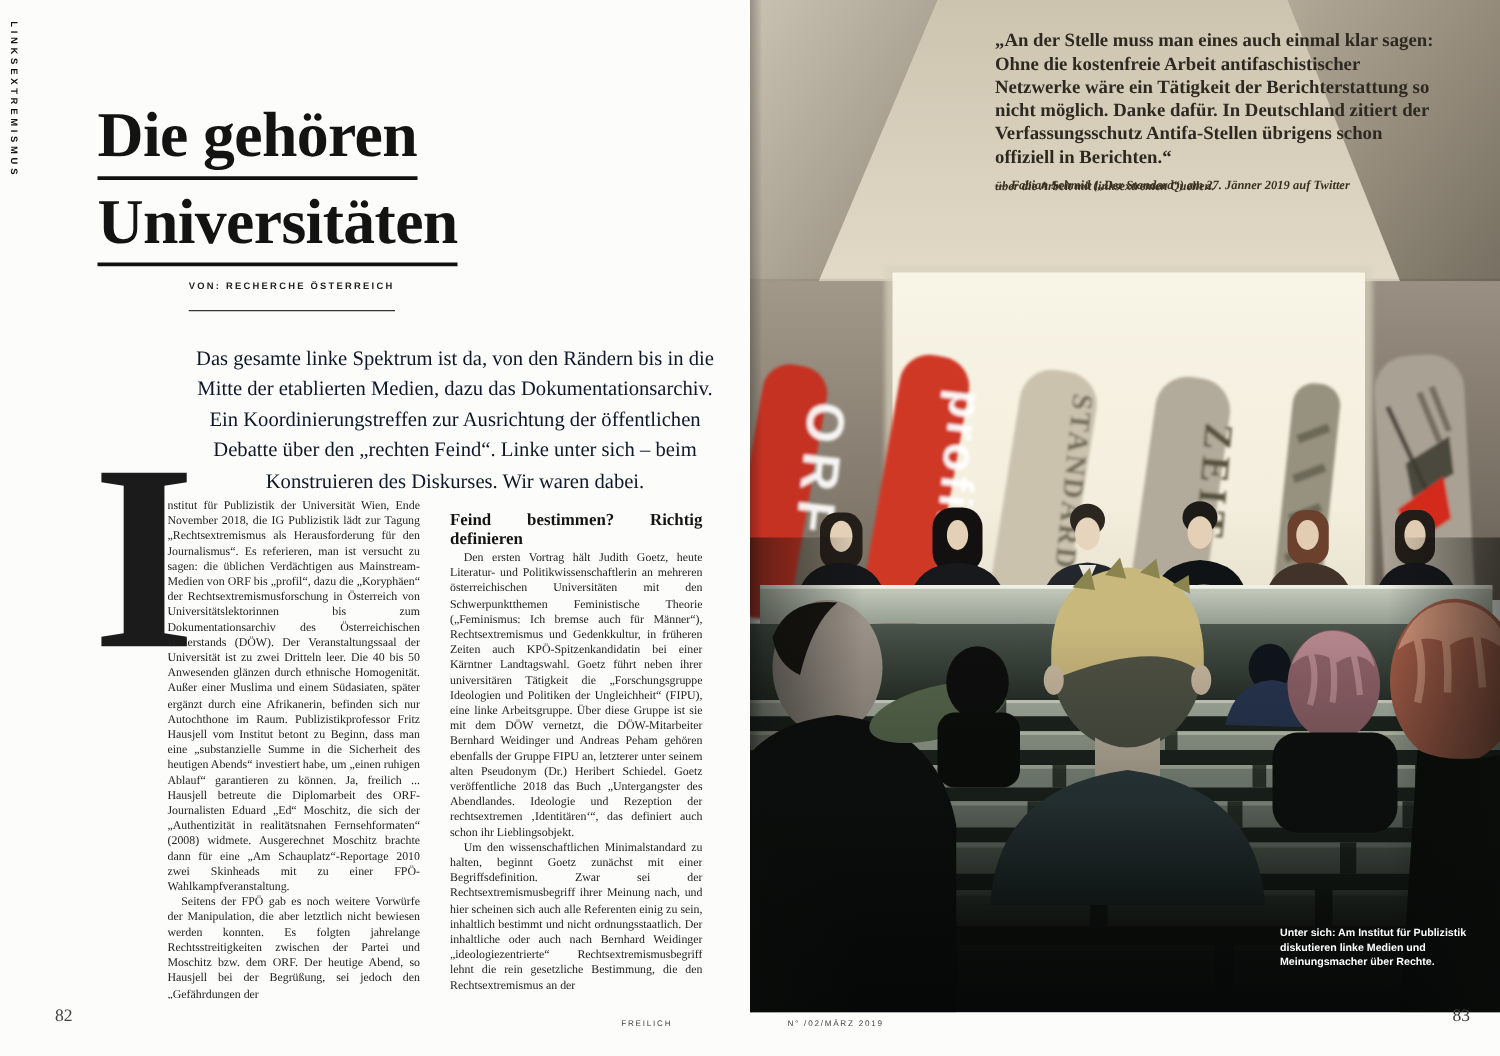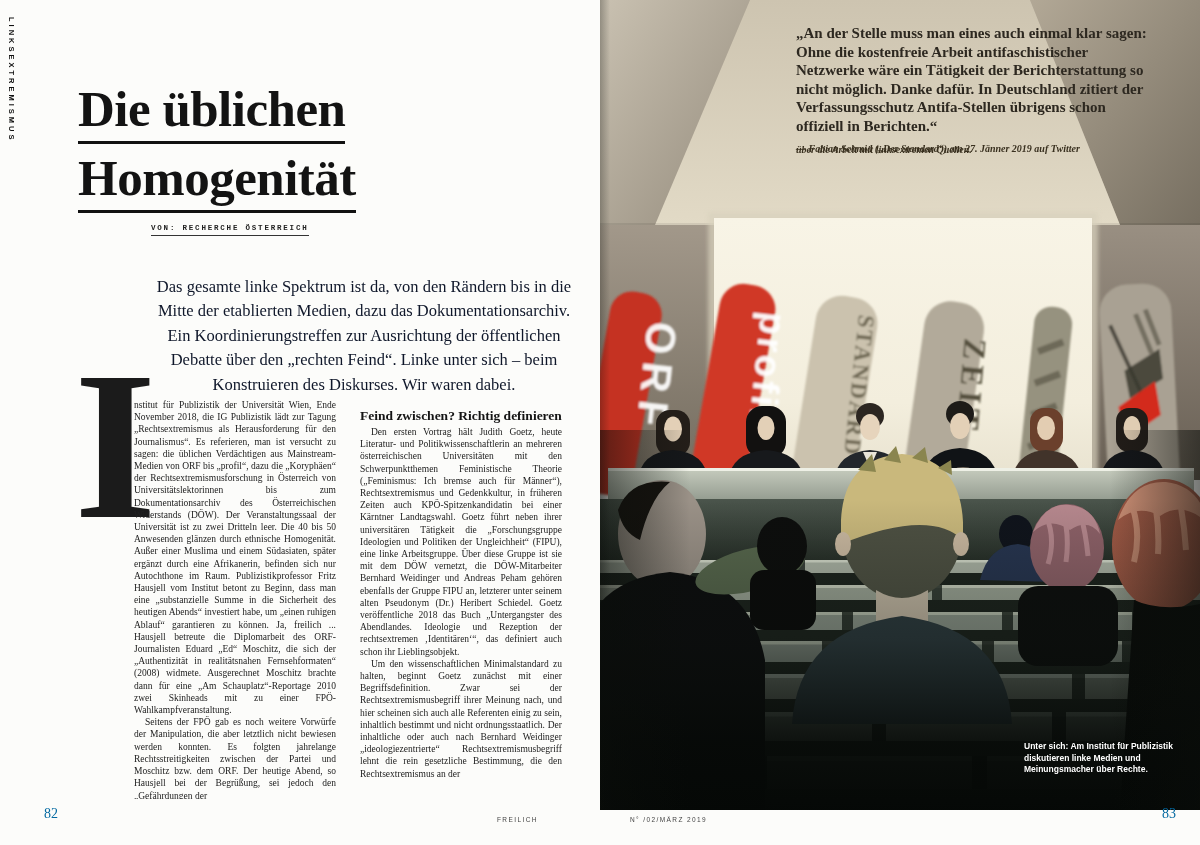--- a/index.html
+++ b/index.html
@@ -15,44 +15,44 @@
     font-size:7.5px;letter-spacing:3px;color:#111;
   }
   .title{position:absolute;left:78px;top:84px;line-height:1;}
   .title span{
     display:inline-block;font-weight:bold;font-size:51px;letter-spacing:-0.5px;
     color:#131313;border-bottom:3px solid #111;padding-bottom:6px;
   }
   .title .l2{margin-top:9px;}
   .byline{
     position:absolute;left:151px;top:224px;
-    font-family:Liberation Mono, monospace;font-weight:bold;
+    font-family:Liberation Sans, sans-serif;font-weight:bold;
     font-size:7.5px;letter-spacing:1.8px;color:#222;
-    border-bottom:1px solid #333;padding-bottom:3px;
+    border-bottom:1px solid #333;padding-bottom:15px;
   }
   .intro{
     position:absolute;left:150px;top:258px;width:428px;
     font-size:16.5px;line-height:24.5px;color:#0f172a;text-align:center;
   }
   .dropcap{
     position:absolute;left:74px;top:371px;width:76px;height:165px;
     font-weight:bold;font-size:212px;line-height:150px;color:#1b1b1b;
   }
   .columns{
     position:absolute;left:134px;top:399px;width:428px;height:400px;
     display:flex;gap:24px;overflow:hidden;
   }
   .col{width:206px;font-size:9.5px;line-height:12.2px;text-align:justify;color:#212121;}
   .col p{margin:0;}
   .col p.ind{text-indent:11px;}
   .col h3{
     margin:9px 0 3px 0;font-size:13.5px;line-height:15px;font-weight:bold;color:#141414;
   }
   
-  .pageno{position:absolute;font-size:14px;color:#0369a1;}
+  .pageno{position:absolute;font-size:14px;color:#404040;}
   #pn-left{left:44px;top:806px;}
   #pn-right{left:1150px;top:806px;width:26px;text-align:right;}
   .runner{
     position:absolute;top:816px;
     font-family:"Liberation Sans",sans-serif;font-size:6.5px;
     letter-spacing:1.4px;color:#444;
   }
   #runner-brand{left:497px;}
   #runner-issue{left:630px;}
   
@@ -75,37 +75,37 @@
   }
 </style>
 </head>
 <body>
 
 <div id="spread">
 
   <div class="vert-label">LINKSEXTREMISMUS</div>
 
   <div class="title">
-    <span class="l1">Die üblichen</span><br>
-    <span class="l2">Homogenität</span>
+    <span class="l1">Die gehören</span><br>
+    <span class="l2">Universitäten</span>
   </div>
 
   <div class="byline">VON: RECHERCHE ÖSTERREICH</div>
 
   <p class="intro">Das gesamte linke Spektrum ist da, von den Rändern bis in die Mitte der etablierten Medien, dazu das Dokumentationsarchiv. Ein Koordinierungstreffen zur Ausrichtung der öffentlichen Debatte über den „rechten Feind“. Linke unter sich – beim Konstruieren des Diskurses. Wir waren dabei.</p>
 
   <div class="dropcap">I</div>
 
   <div class="columns">
     <div class="col">
       <p>nstitut für Publizistik der Universität Wien, Ende November 2018, die IG Publizistik lädt zur Tagung „Rechtsextremismus als Herausforderung für den Journalismus“. Es referieren, man ist versucht zu sagen: die üblichen Verdächtigen aus Mainstream-Medien von ORF bis „profil“, dazu die „Koryphäen“ der Rechtsextremismusforschung in Österreich von Universitätslektorinnen bis zum Dokumentationsarchiv des Österreichischen Widerstands (DÖW). Der Veranstaltungssaal der Universität ist zu zwei Dritteln leer. Die 40 bis 50 Anwesenden glänzen durch ethnische Homogenität. Außer einer Muslima und einem Südasiaten, später ergänzt durch eine Afrikanerin, befinden sich nur Autochthone im Raum. Publizistikprofessor Fritz Hausjell vom Institut betont zu Beginn, dass man eine „substanzielle Summe in die Sicherheit des heutigen Abends“ investiert habe, um „einen ruhigen Ablauf“ garantieren zu können. Ja, freilich ... Hausjell betreute die Diplomarbeit des ORF-Journalisten Eduard „Ed“ Moschitz, die sich der „Authentizität in realitätsnahen Fernsehformaten“ (2008) widmete. Ausgerechnet Moschitz brachte dann für eine „Am Schauplatz“-Reportage 2010 zwei Skinheads mit zu einer FPÖ-Wahlkampfveranstaltung.</p>
       <p class="ind">Seitens der FPÖ gab es noch weitere Vorwürfe der Manipulation, die aber letztlich nicht bewiesen werden konnten. Es folgten jahrelange Rechtsstreitigkeiten zwischen der Partei und Moschitz bzw. dem ORF. Der heutige Abend, so Hausjell bei der Begrüßung, sei jedoch den „Gefährdungen der</p>
     </div>
     <div class="col">
-      <h3>Feind zwischen? Richtig definieren</h3>
+      <h3>Feind bestimmen? Richtig definieren</h3>
       <p class="ind">Den ersten Vortrag hält Judith Goetz, heute Literatur- und Politikwissenschaftlerin an mehreren österreichischen Universitäten mit den Schwerpunktthemen Feministische Theorie („Feminismus: Ich bremse auch für Männer“), Rechtsextremismus und Gedenkkultur, in früheren Zeiten auch KPÖ-Spitzenkandidatin bei einer Kärntner Landtagswahl. Goetz führt neben ihrer universitären Tätigkeit die „Forschungsgruppe Ideologien und Politiken der Ungleichheit“ (FIPU), eine linke Arbeitsgruppe. Über diese Gruppe ist sie mit dem DÖW vernetzt, die DÖW-Mitarbeiter Bernhard Weidinger und Andreas Peham gehören ebenfalls der Gruppe FIPU an, letzterer unter seinem alten Pseudonym (Dr.) Heribert Schiedel. Goetz veröffentliche 2018 das Buch „Untergangster des Abendlandes. Ideologie und Rezeption der rechtsextremen ‚Identitären‘“, das definiert auch schon ihr Lieblingsobjekt.</p>
       <p class="ind">Um den wissenschaftlichen Minimalstandard zu halten, beginnt Goetz zunächst mit einer Begriffsdefinition. Zwar sei der Rechtsextremismusbegriff ihrer Meinung nach, und hier scheinen sich auch alle Referenten einig zu sein, inhaltlich bestimmt und nicht ordnungsstaatlich. Der inhaltliche oder auch nach Bernhard Weidinger „ideologiezentrierte“ Rechtsextremismusbegriff lehnt die rein gesetzliche Bestimmung, die den Rechtsextremismus an der</p>
     </div>
   </div>
 
   <div class="illustration">
     <svg width="600" height="810" viewBox="0 0 600 810">
       <defs>
         <linearGradient id="beamG" x1="0" y1="0" x2="0" y2="1">
           <stop offset="0" stop-color="#cdc4b0"></stop>

